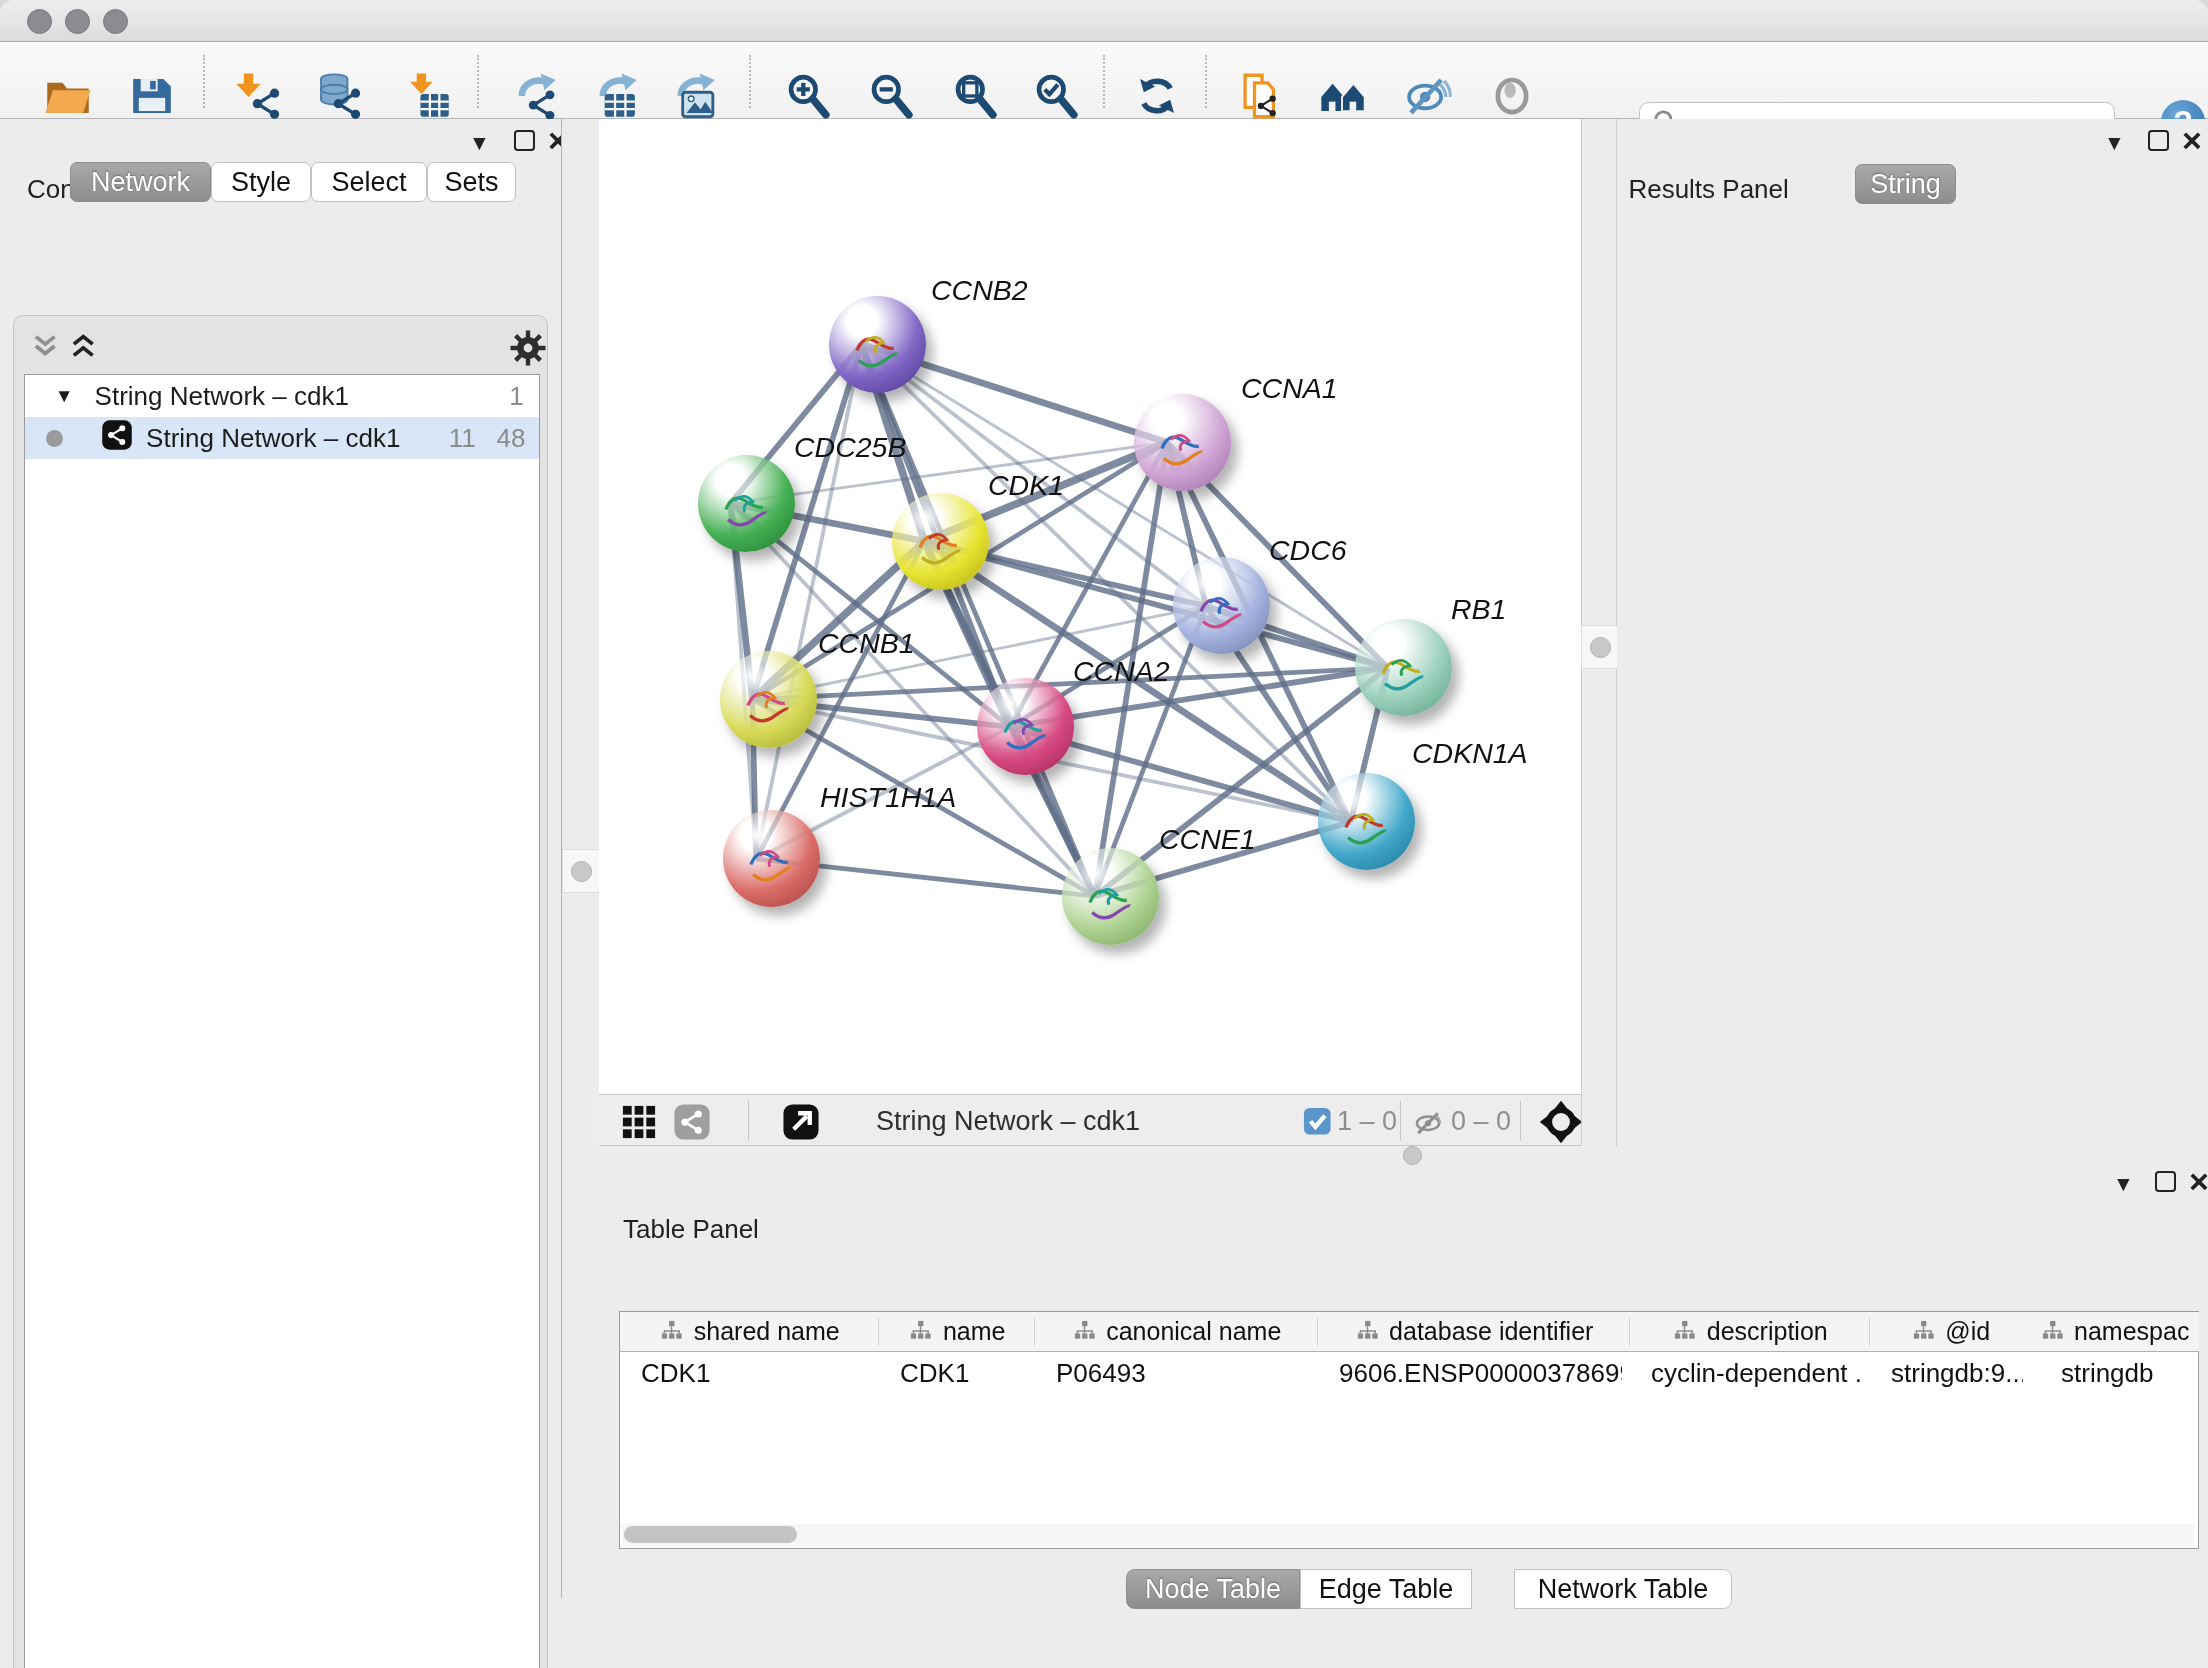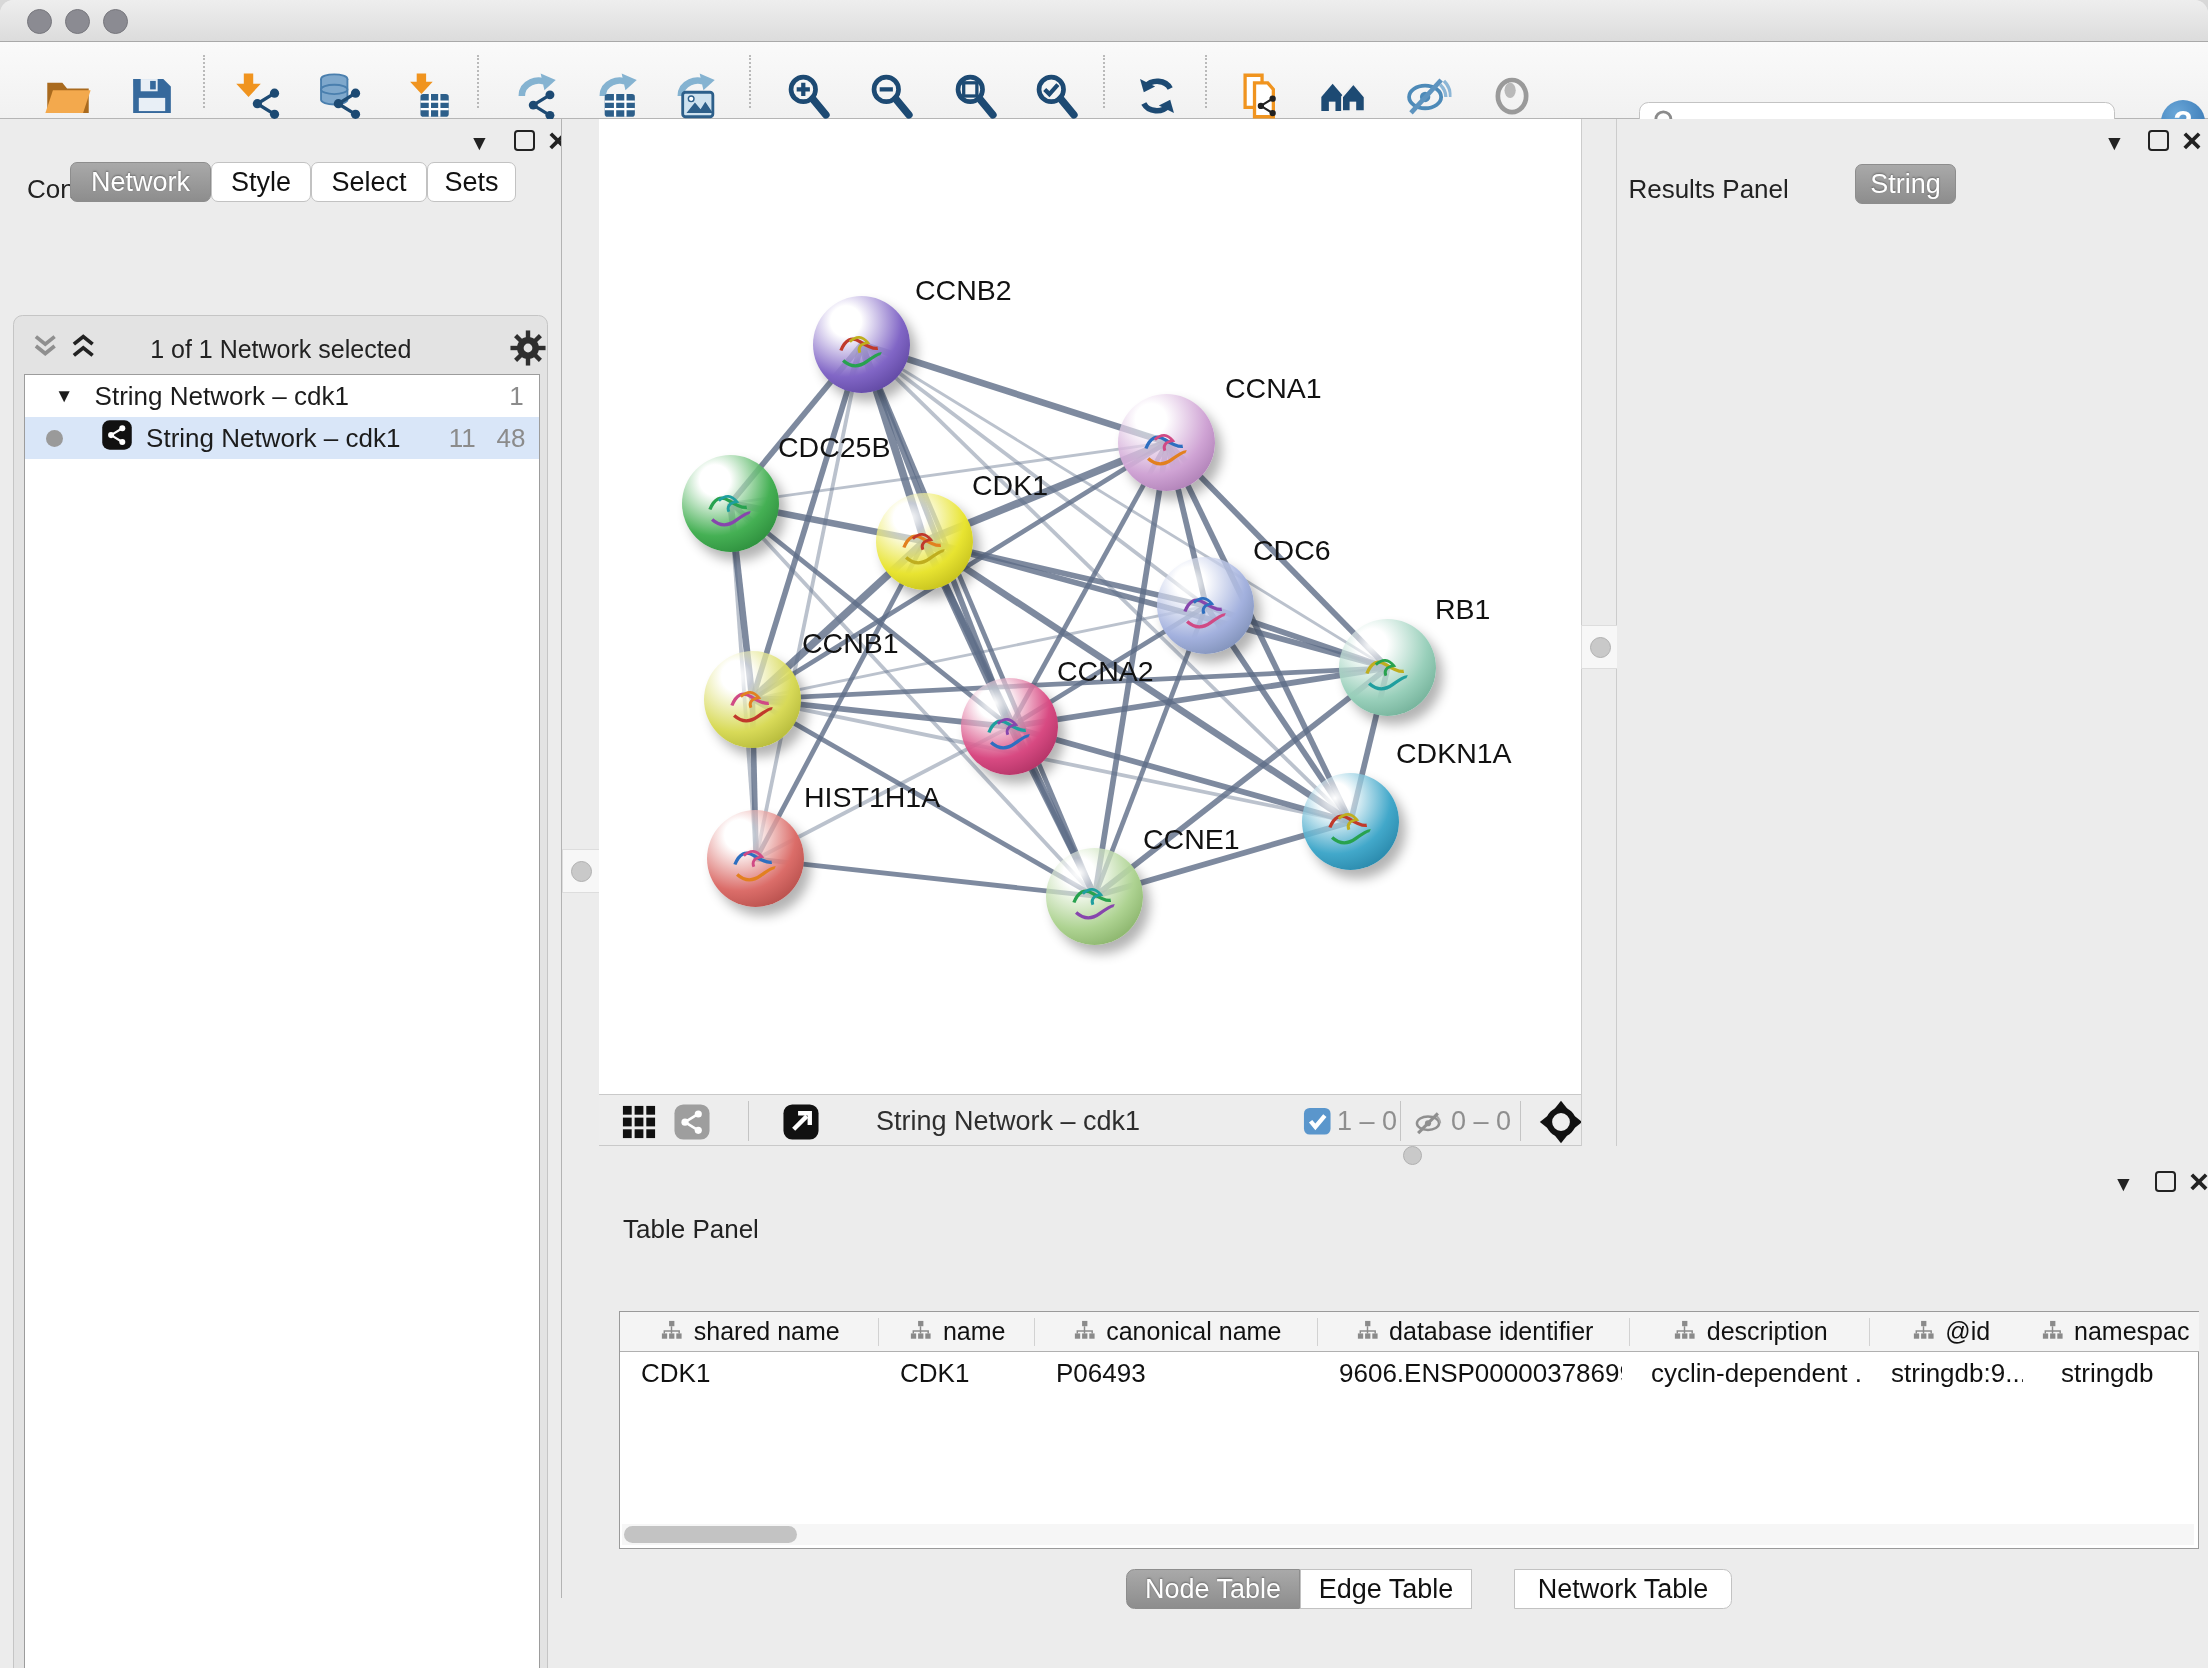--- a/index.html
+++ b/index.html
@@ -251,21 +251,20 @@
         <div class="ctab" style="left: 311px; top: 43px; width: 116px;">Select</div>
         <div class="ctab" style="left: 427px; top: 43px; width: 89px;">Sets</div>
       </div>
     <div class="cbox">
       <div class="abs" style="left:17px;top:15px;"><span><svg width="28.5" height="30" viewBox="0 0 30 32">
               <path d="M5 6 l10 8 10-8 M5 16 l10 8 10-8" stroke="#8f8f8f" stroke-width="4" fill="none"></path>
             </svg></span></div>
       <div class="abs" style="left:55px;top:15px;"><span><svg width="28.5" height="30" viewBox="0 0 30 32">
               <path d="M5 14 l10-8 10 8 M5 26 l10-8 10 8" stroke="#222" stroke-width="4" fill="none"></path>
             </svg></span></div>
-      <div class="abs pctl" style="left:0;top:19px;width:100%;text-align:center;">1 of 1 Network selected</div>
       <div class="abs" style="left:495px;top:13.3px;"><span><svg width="38" height="38" viewBox="0 0 52 52">
               <g fill="#2e2e2e">
                 <rect x="23" y="2" width="6" height="11" transform="rotate(0 26 26)"></rect>
                 <rect x="23" y="2" width="6" height="11" transform="rotate(45 26 26)"></rect>
                 <rect x="23" y="2" width="6" height="11" transform="rotate(90 26 26)"></rect>
                 <rect x="23" y="2" width="6" height="11" transform="rotate(135 26 26)"></rect>
                 <rect x="23" y="2" width="6" height="11" transform="rotate(180 26 26)"></rect>
                 <rect x="23" y="2" width="6" height="11" transform="rotate(225 26 26)"></rect>
                 <rect x="23" y="2" width="6" height="11" transform="rotate(270 26 26)"></rect>
                 <rect x="23" y="2" width="6" height="11" transform="rotate(315 26 26)"></rect>
@@ -350,21 +349,21 @@
         <line x1="161" y1="610" x2="432" y2="639" stroke="#5e6d87" stroke-width="6" stroke-opacity="0.8"></line>
         <line x1="161" y1="610" x2="521" y2="817" stroke="#5e6d87" stroke-width="5" stroke-opacity="0.8"></line>
         <line x1="161" y1="610" x2="165" y2="778" stroke="#5e6d87" stroke-width="6" stroke-opacity="0.8"></line>
         <line x1="161" y1="610" x2="790" y2="739" stroke="#5e6d87" stroke-width="4" stroke-opacity="0.42"></line>
         <line x1="432" y1="639" x2="521" y2="817" stroke="#5e6d87" stroke-width="6" stroke-opacity="0.8"></line>
         <line x1="432" y1="639" x2="790" y2="739" stroke="#5e6d87" stroke-width="6" stroke-opacity="0.8"></line>
         <line x1="432" y1="639" x2="165" y2="778" stroke="#5e6d87" stroke-width="4" stroke-opacity="0.42"></line>
         <line x1="790" y1="739" x2="521" y2="817" stroke="#5e6d87" stroke-width="6" stroke-opacity="0.8"></line>
         <line x1="165" y1="778" x2="521" y2="817" stroke="#5e6d87" stroke-width="5" stroke-opacity="0.8"></line>
       </svg>
-    <div id="nodes-layer" style="position:absolute;left:0;top:0;width:100%;height:100%;">
+    <div id="nodes-layer" style="position:absolute;left:16px;top:0;width:100%;height:100%;font-style:italic;">
         <div class="node" style="left: 214px; top: 177px; background: radial-gradient(circle at 34% 26%, rgb(255, 255, 255) 0%, rgba(255, 255, 255, 0.55) 16%, rgb(129, 102, 198) 58%, rgb(70, 48, 134) 100%);">
           <svg viewBox="0 0 60 60">
     <path d="M12 30 q6 -15 17 -8 t16 6" stroke="#c0392b" stroke-width="3" fill="none"></path>
     <path d="M14 39 q10 9 21 1 t13 -7" stroke="#28a24f" stroke-width="3" fill="none"></path>
     <path d="M20 22 q9 -8 16 1 q-10 2 -7 9" stroke="#bfae1f" stroke-width="2.6" fill="none"></path>
           </svg>
         </div>
         <div class="nlabel" style="left: 316px; top: 171px;">CCNB2</div>
         <div class="node" style="left: 519px; top: 275px; background: radial-gradient(circle at 34% 26%, rgb(255, 255, 255) 0%, rgba(255, 255, 255, 0.55) 16%, rgb(207, 163, 212) 58%, rgb(150, 101, 159) 100%);">
           <svg viewBox="0 0 60 60">

